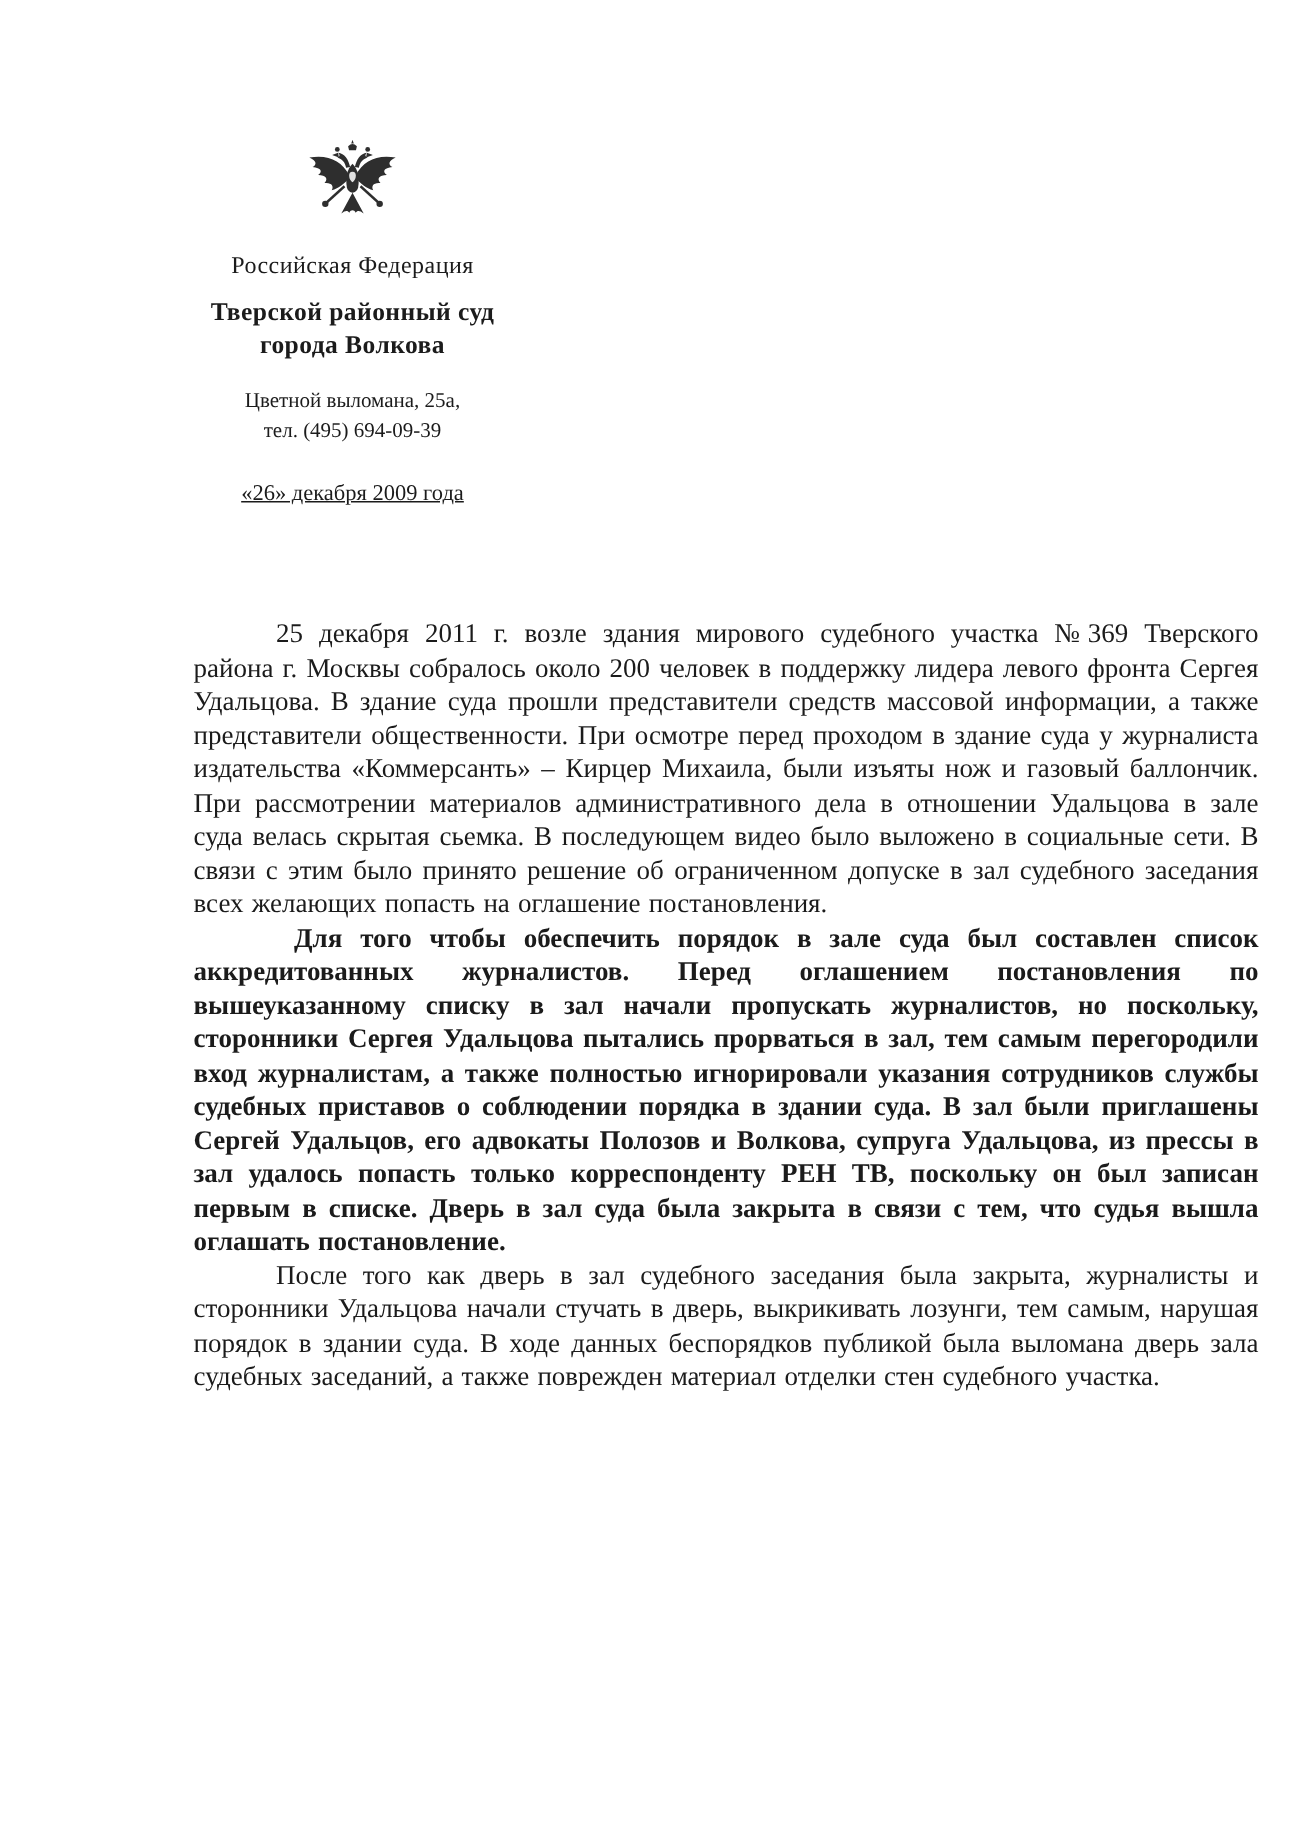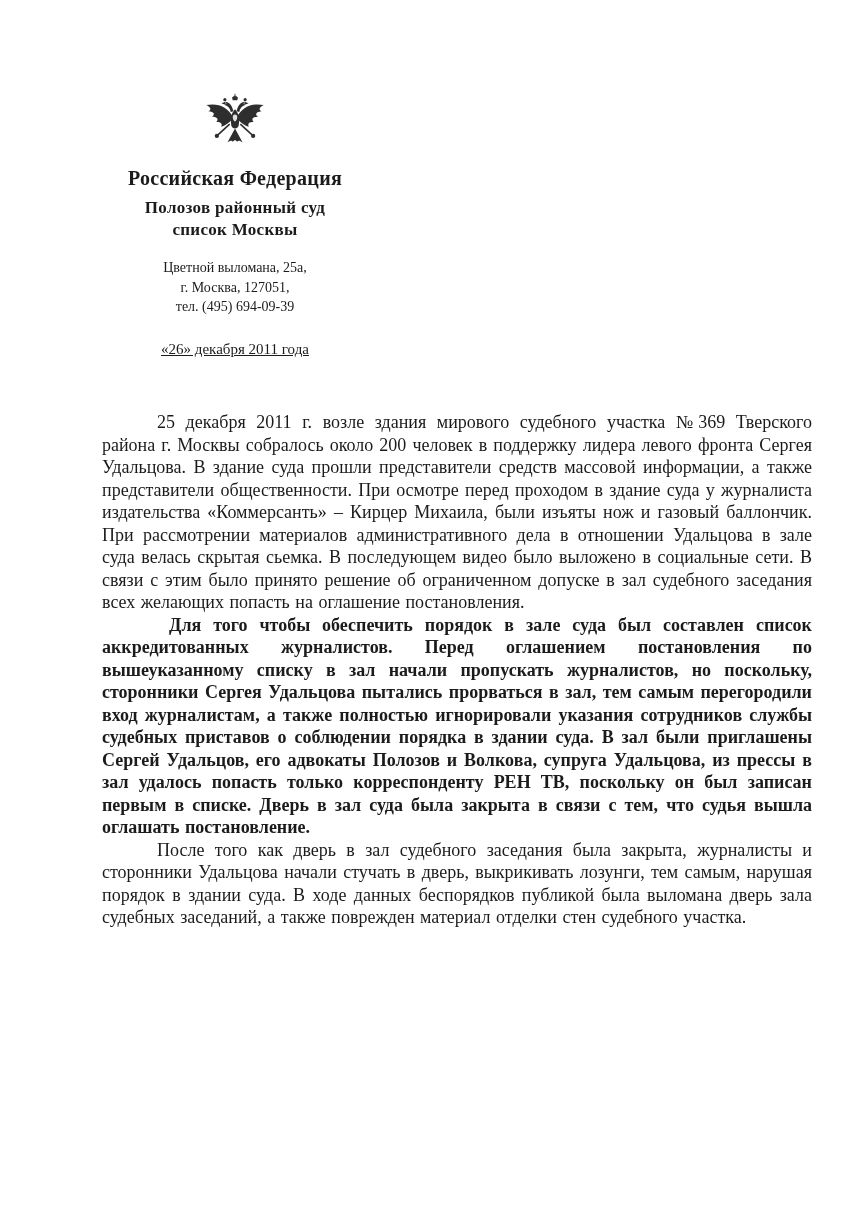--- a/index.html
+++ b/index.html
@@ -17,22 +17,22 @@
   .letterhead {
     position: absolute;
     left: 109px;
     top: 93px;
     width: 252px;
     text-align: center;
   }
   .emblem { height: 57px; margin-bottom: 18px; }
   .emblem svg { display: inline-block; }
   .country {
-    font-size: 20px;
-    font-weight: bold;
+    font-size: 16px;
+    font-weight: normal;
     line-height: 20px;
     letter-spacing: 0.3px;
     margin-bottom: 9px;
   }
   .court {
     font-size: 17px;
     font-weight: bold;
     line-height: 21.5px;
     letter-spacing: 0.3px;
   }
@@ -43,21 +43,21 @@
   }
   .doc-date {
     margin-top: 24px;
     font-size: 15px;
     text-decoration: underline;
   }
 
   
   .body-text {
     position: absolute;
-    left: 102px;
+    left: 129px;
     top: 411px;
     width: 710px;
   }
   .para {
     margin: 0;
     font-size: 18px;
     line-height: 22.5px;
     text-align: justify;
     text-align-last: left;
     text-indent: 55px;
@@ -102,31 +102,30 @@
           <circle cx="26" cy="80" r="4"></circle>
           <path d="M70 58 L92 78" stroke="#2e2e2e" stroke-width="3"></path>
           <circle cx="94" cy="80" r="4"></circle>
         </g>
       </svg>
     </div>
 
     <div class="country">Российская Федерация</div>
 
     <div class="court">
-      <div>Полозов районный суд</div>
-      <div>список Москвы</div>
+      <div>Тверской районный суд</div>
+      <div>города Волкова</div>
     </div>
 
     <div class="address">
       <div>Цветной выломана, 25а,</div>
-      <div>г. Москва, 127051,</div>
       <div>тел. (495) 694-09-39</div>
     </div>
 
-    <div class="doc-date">«26» декабря 2011 года</div>
+    <div class="doc-date">«26» декабря 2009 года</div>
 
   </div>
 
   <div class="body-text">
     <p class="para">25 декабря 2011 г. возле здания мирового судебного участка №369 Тверского района г. Москвы собралось около 200 человек в поддержку лидера левого фронта Сергея Удальцова. В здание суда прошли представители средств массовой информации, а также представители общественности. При осмотре перед проходом в здание суда у журналиста издательства «Коммерсанть» – Кирцер Михаила, были изъяты нож и газовый баллончик. При рассмотрении материалов административного дела в отношении Удальцова в зале суда велась скрытая сьемка. В последующем видео было выложено в социальные сети. В связи с этим было принято решение об ограниченном допуске в зал судебного заседания всех желающих попасть на оглашение постановления.</p>
     <p class="para para-wide-indent">Для того чтобы обеспечить порядок в зале суда был составлен список аккредитованных журналистов. Перед оглашением постановления по вышеуказанному списку в зал начали пропускать журналистов, но поскольку, сторонники Сергея Удальцова пытались прорваться в зал, тем самым перегородили вход журналистам, а также полностью игнорировали указания сотрудников службы судебных приставов о соблюдении порядка в здании суда. В зал были приглашены Сергей Удальцов, его адвокаты Полозов и Волкова, супруга Удальцова, из прессы в зал удалось попасть только корреспонденту РЕН ТВ, поскольку он был записан первым в списке. Дверь в зал суда была закрыта в связи с тем, что судья вышла оглашать постановление.</p>
     <p class="para">После того как дверь в зал судебного заседания была закрыта, журналисты и сторонники Удальцова начали стучать в дверь, выкрикивать лозунги, тем самым, нарушая порядок в здании суда. В ходе данных беспорядков публикой была выломана дверь зала судебных заседаний, а также поврежден материал отделки стен судебного участка.</p>
   </div>
 
 </div>

